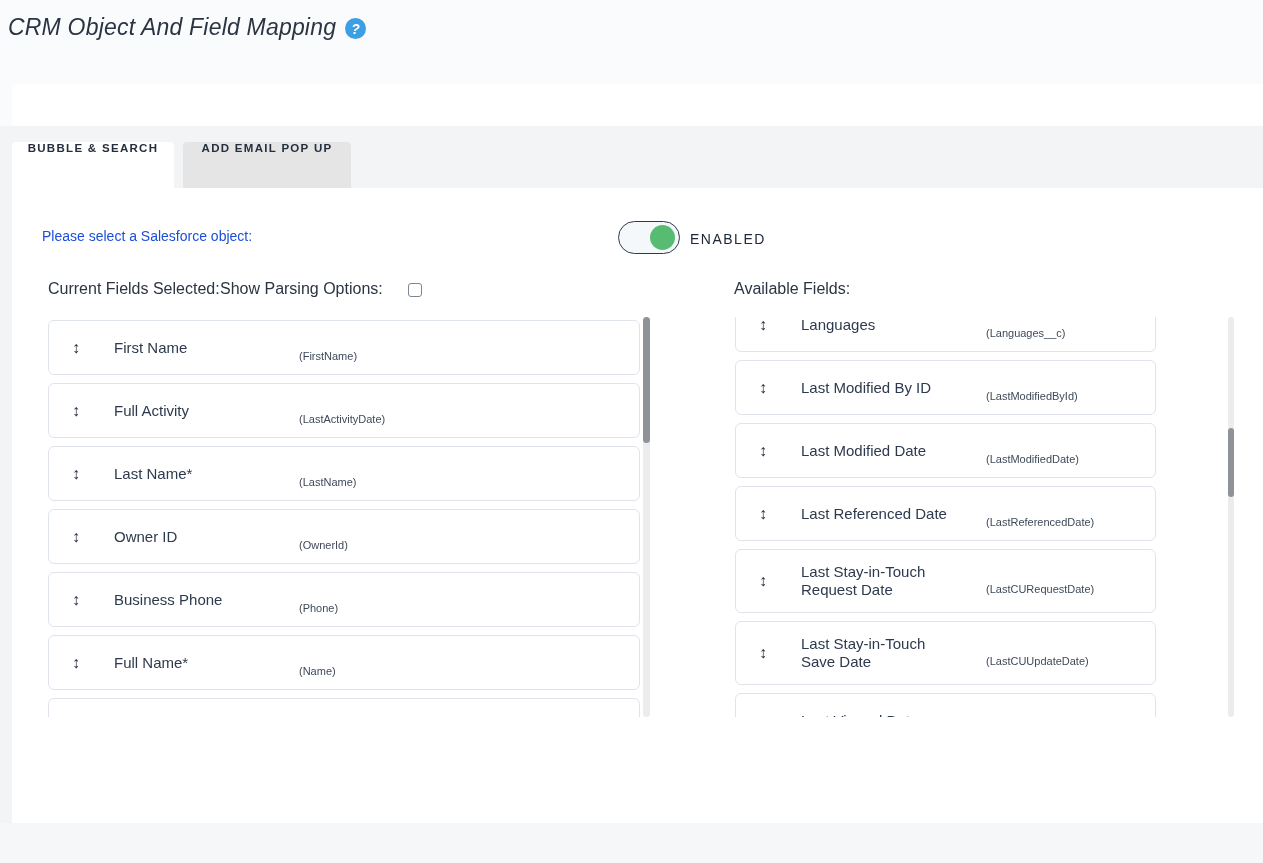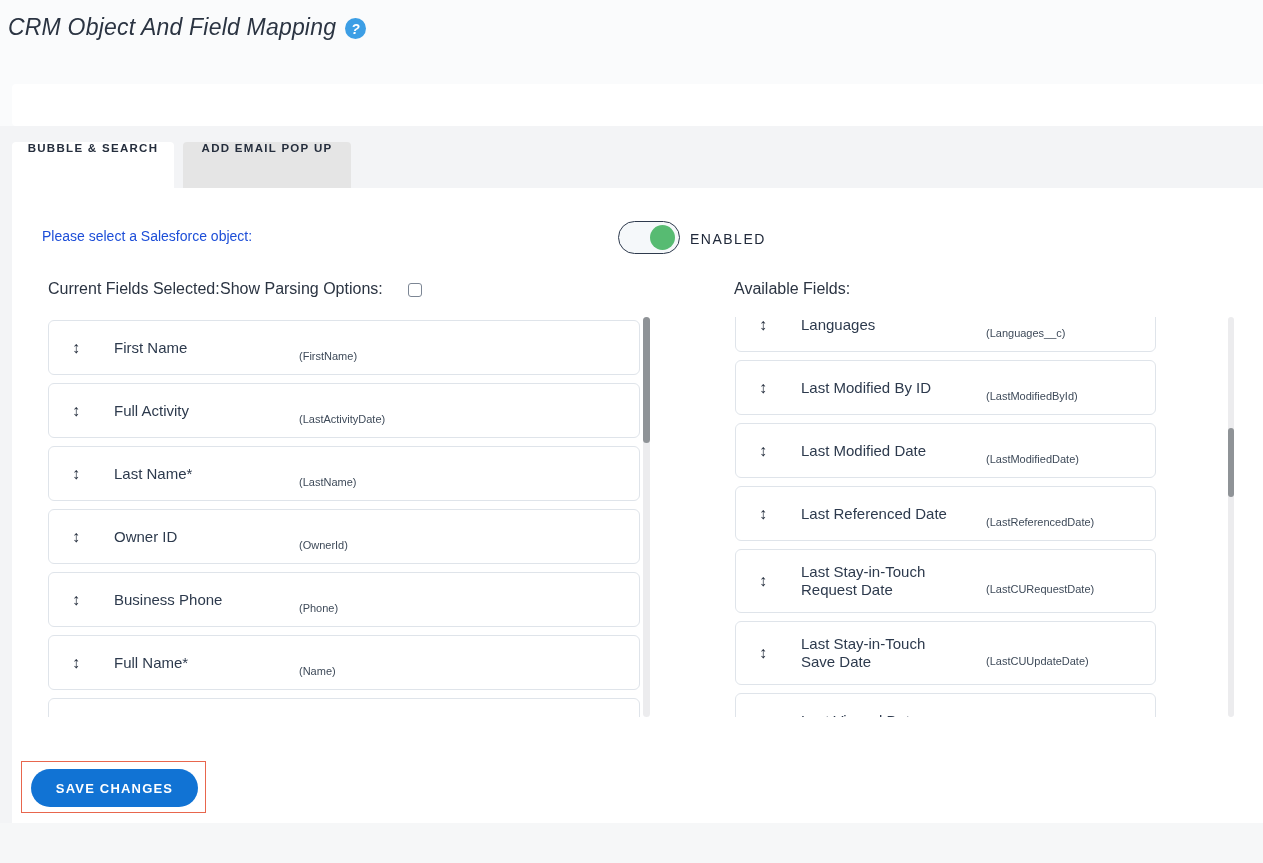--- a/index.html
+++ b/index.html
@@ -223,23 +223,20 @@
     <span class="field-api">(LastCUUpdateDate)</span>
   </div>
         <div class="field-row">
     <span class="drag-icon">↕</span>
     <span class="field-label">Last Viewed Date</span>
     <span class="field-api">(LastViewedDate)</span>
   </div>
       </div>
   </div>
 
-  <div class="abs save-outline">
-    <button class="save-button">SAVE CHANGES</button>
-  </div>
 </div>
 
 <div class="abs scroll-track track-left">
   <div class="scroll-thumb thumb-left"></div>
 </div>
 <div class="abs scroll-track track-right">
   <div class="scroll-thumb thumb-right"></div>
 </div>
 
 <div class="abs bottom-strip"></div>

